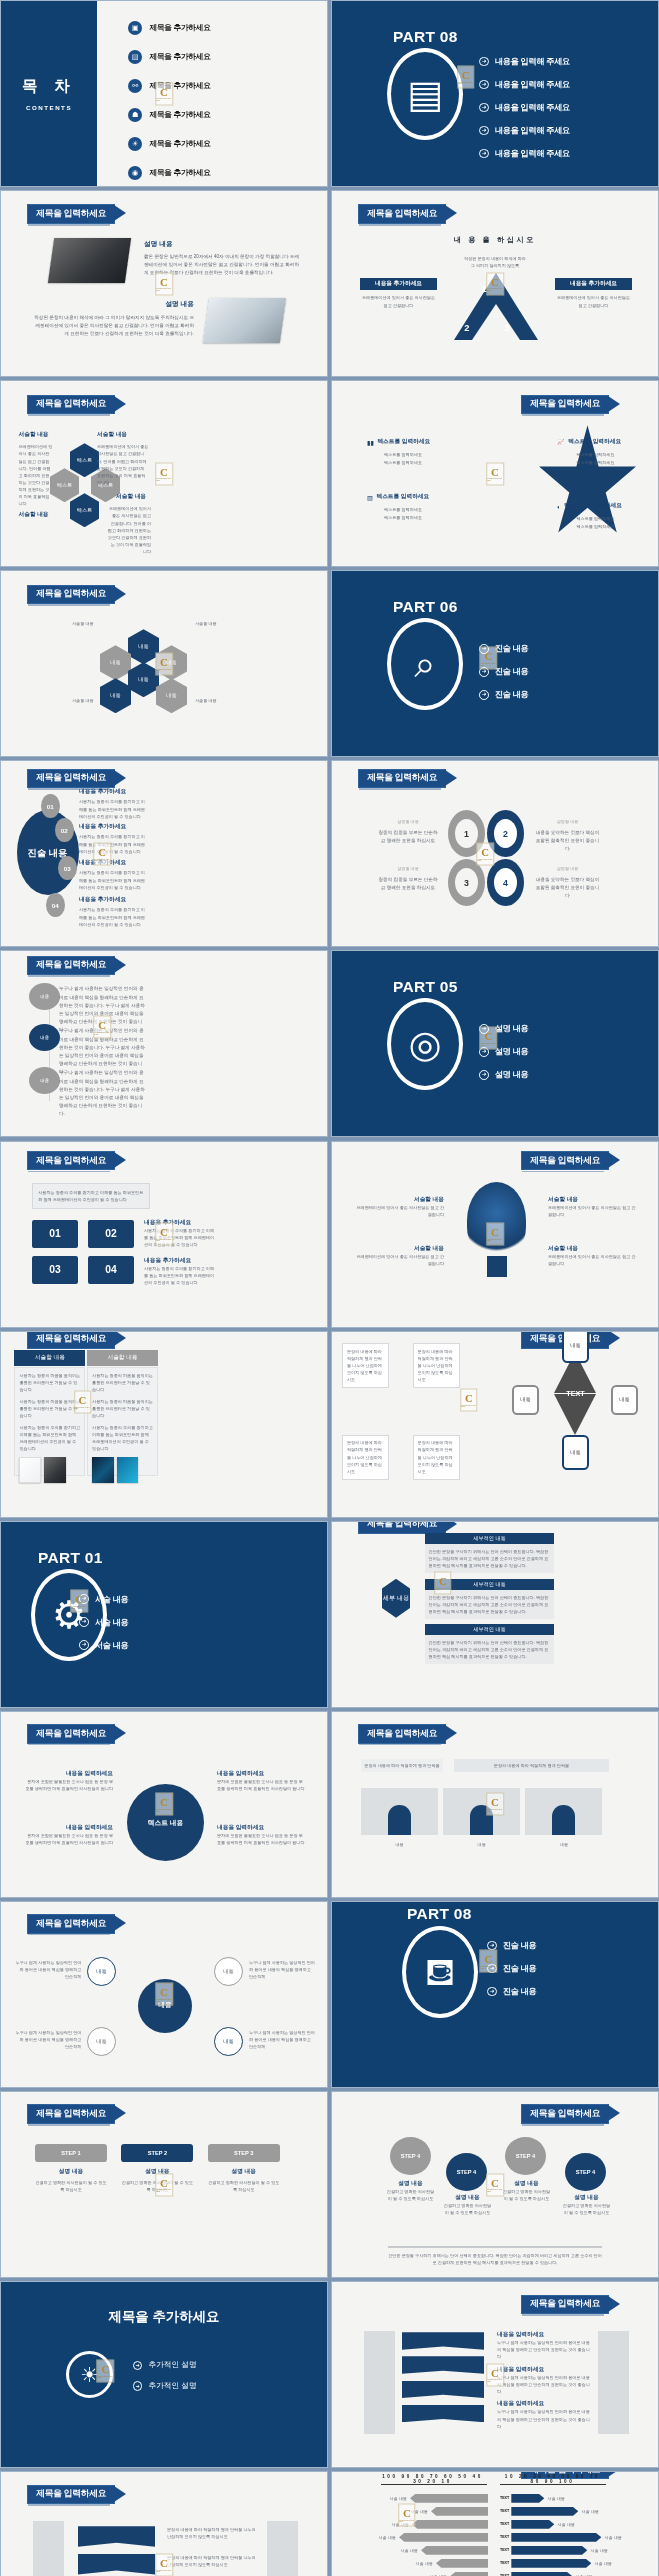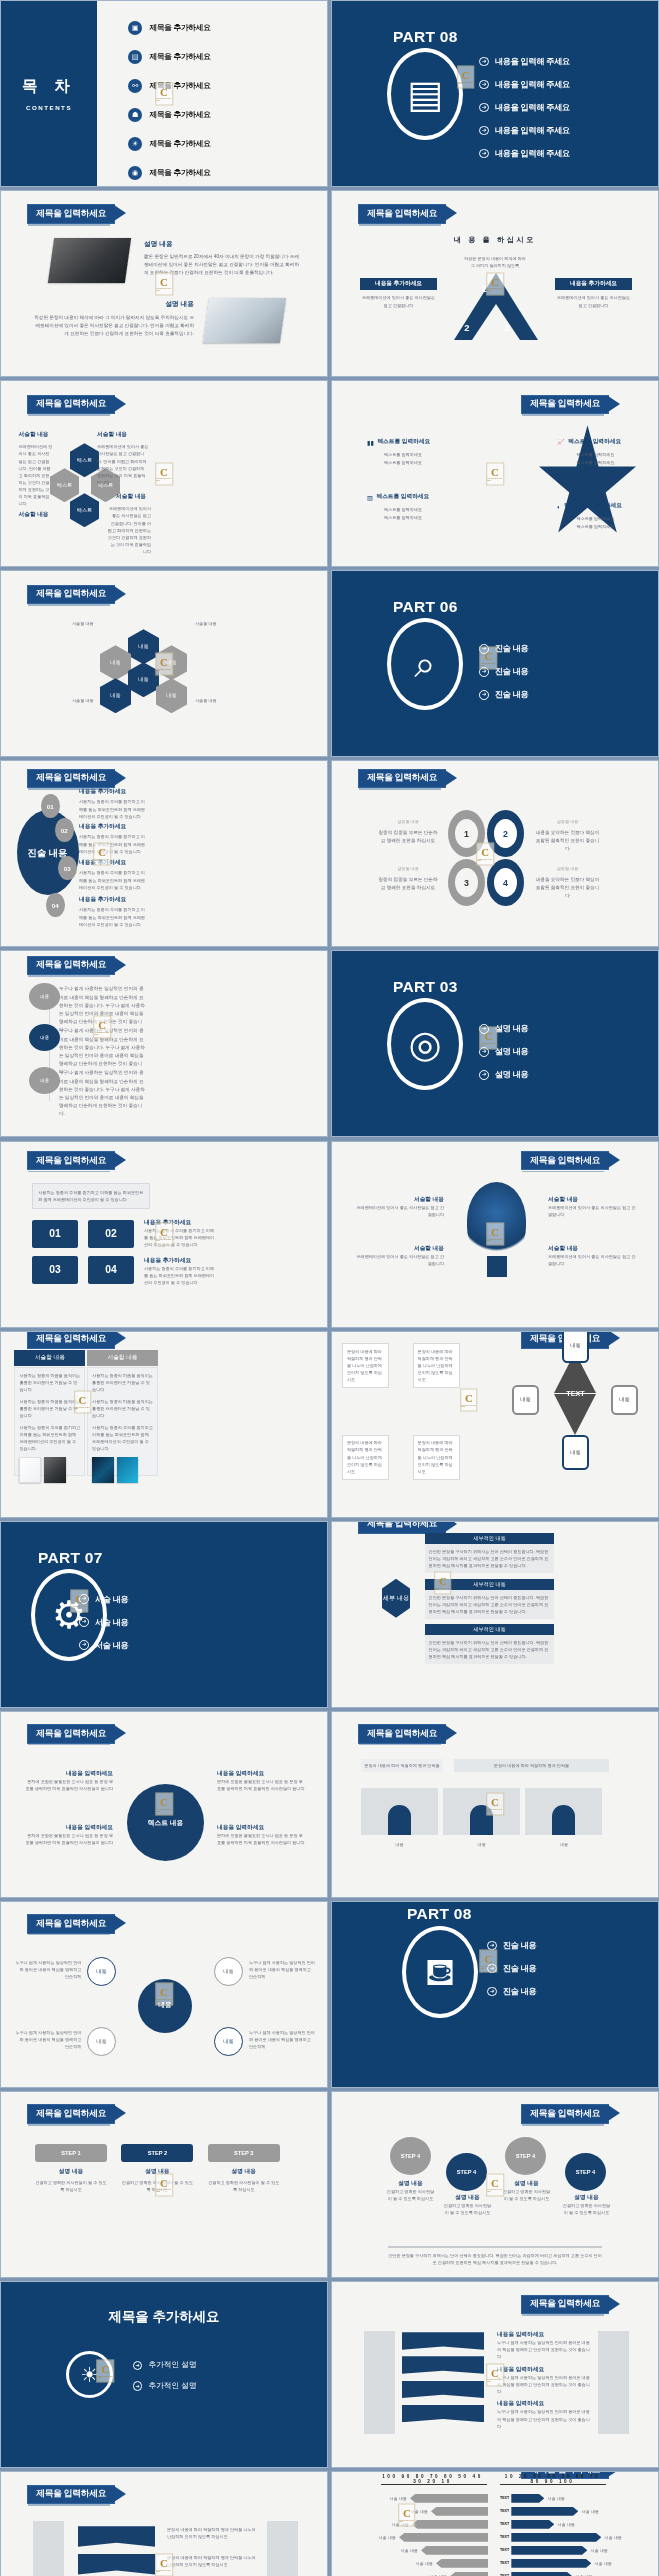--- a/index.html
+++ b/index.html
@@ -404,21 +404,21 @@
     <div class="txt abs" style="left:58px;top:34px;width:88px;">누구나 쉽게 사용하는 일상적인 언어와 용어로 내용의 핵심을 명쾌하고 단순하게 표현하는 것이 좋습니다. 누구나 쉽게 사용하는 일상적인 언어와 용어로 내용의 핵심을 명쾌하고 단순하게 표현하는 것이 좋습니다.</div>
     <div class="txt abs" style="left:58px;top:76px;width:88px;">누구나 쉽게 사용하는 일상적인 언어와 용어로 내용의 핵심을 명쾌하고 단순하게 표현하는 것이 좋습니다. 누구나 쉽게 사용하는 일상적인 언어와 용어로 내용의 핵심을 명쾌하고 단순하게 표현하는 것이 좋습니다.</div>
     <div class="txt abs" style="left:58px;top:118px;width:88px;">누구나 쉽게 사용하는 일상적인 언어와 용어로 내용의 핵심을 명쾌하고 단순하게 표현하는 것이 좋습니다. 누구나 쉽게 사용하는 일상적인 언어와 용어로 내용의 핵심을 명쾌하고 단순하게 표현하는 것이 좋습니다.</div>
     <div class="wm" style="left:31%;top:41%">
         <span>C</span>
         <small>CONTENTS TAKE OUT</small>
       </div>
   </div>
 
   <div class="slide dark">
-    <div class="part-title">PART 03</div>
+    <div class="part-title">PART 05</div>
     <div class="part-ring">
         <span class="g">◎</span>
       </div>
     <div class="part-items" style="top:66px;">
       <div class="r">
           <span class="d">➜</span>
           <span>설명 내용</span>
         </div>
       <div class="r">
           <span class="d">➜</span>
@@ -527,21 +527,21 @@
     <div class="txt sm abs" style="left:81px;top:11.3px;width:47px;border:0.5px solid #d7dadd;padding:3.6px;background:#fff;">문장의 내용에 따라 적절하게 행과 단락을 나누어 난잡하게 보이지 않도록 하십시오</div>
     <div class="txt sm abs" style="left:10.3px;top:103px;width:47px;border:0.5px solid #d7dadd;padding:3.6px;background:#fff;">문장의 내용에 따라 적절하게 행과 단락을 나누어 난잡하게 보이지 않도록 하십시오</div>
     <div class="txt sm abs" style="left:81px;top:103px;width:47px;border:0.5px solid #d7dadd;padding:3.6px;background:#fff;">문장의 내용에 따라 적절하게 행과 단락을 나누어 난잡하게 보이지 않도록 하십시오</div>
     <div class="wm" style="left:42%;top:37%">
         <span>C</span>
         <small>CONTENTS TAKE OUT</small>
       </div>
   </div>
 
   <div class="slide dark">
-    <div class="part-title" style="left:37px;">PART 07</div>
+    <div class="part-title" style="left:37px;">PART 01</div>
     <div class="part-ring" style="left:30px;">
         <span class="g">⚙</span>
       </div>
     <div class="part-items" style="left:78px;top:66px;">
       <div class="r">
           <span class="d">➜</span>
           <span>서술 내용</span>
         </div>
       <div class="r">
           <span class="d">➜</span>

